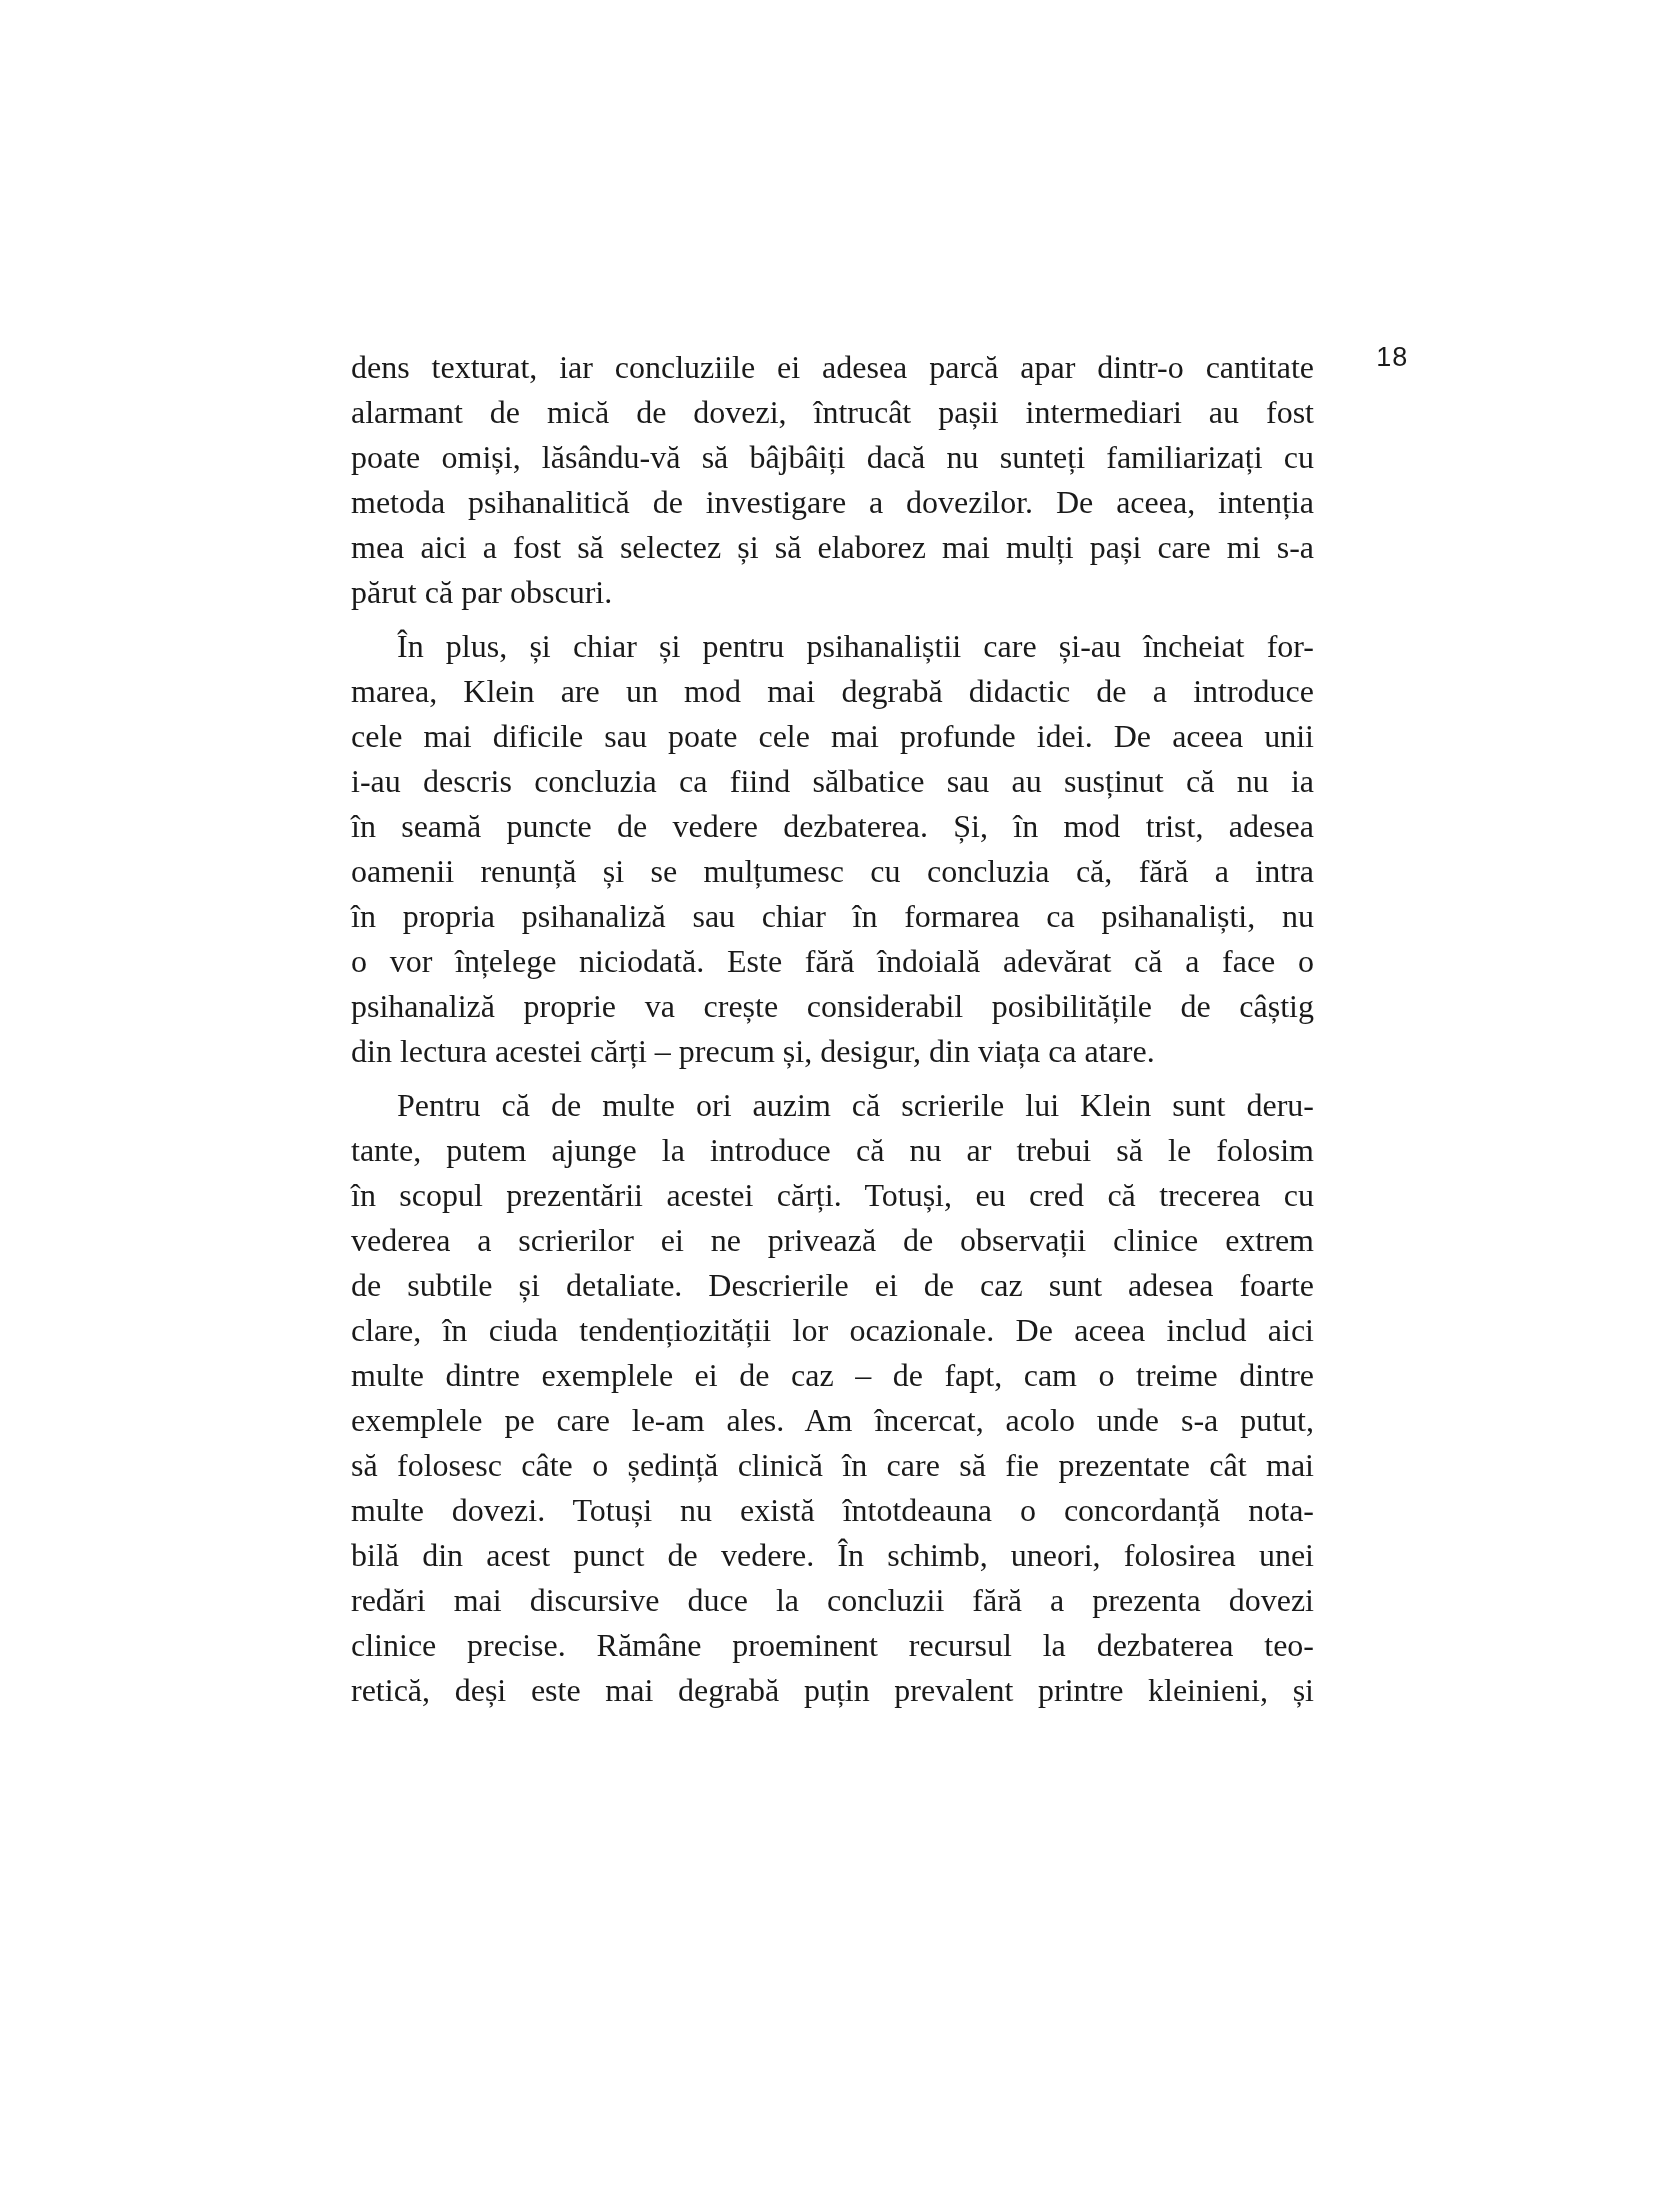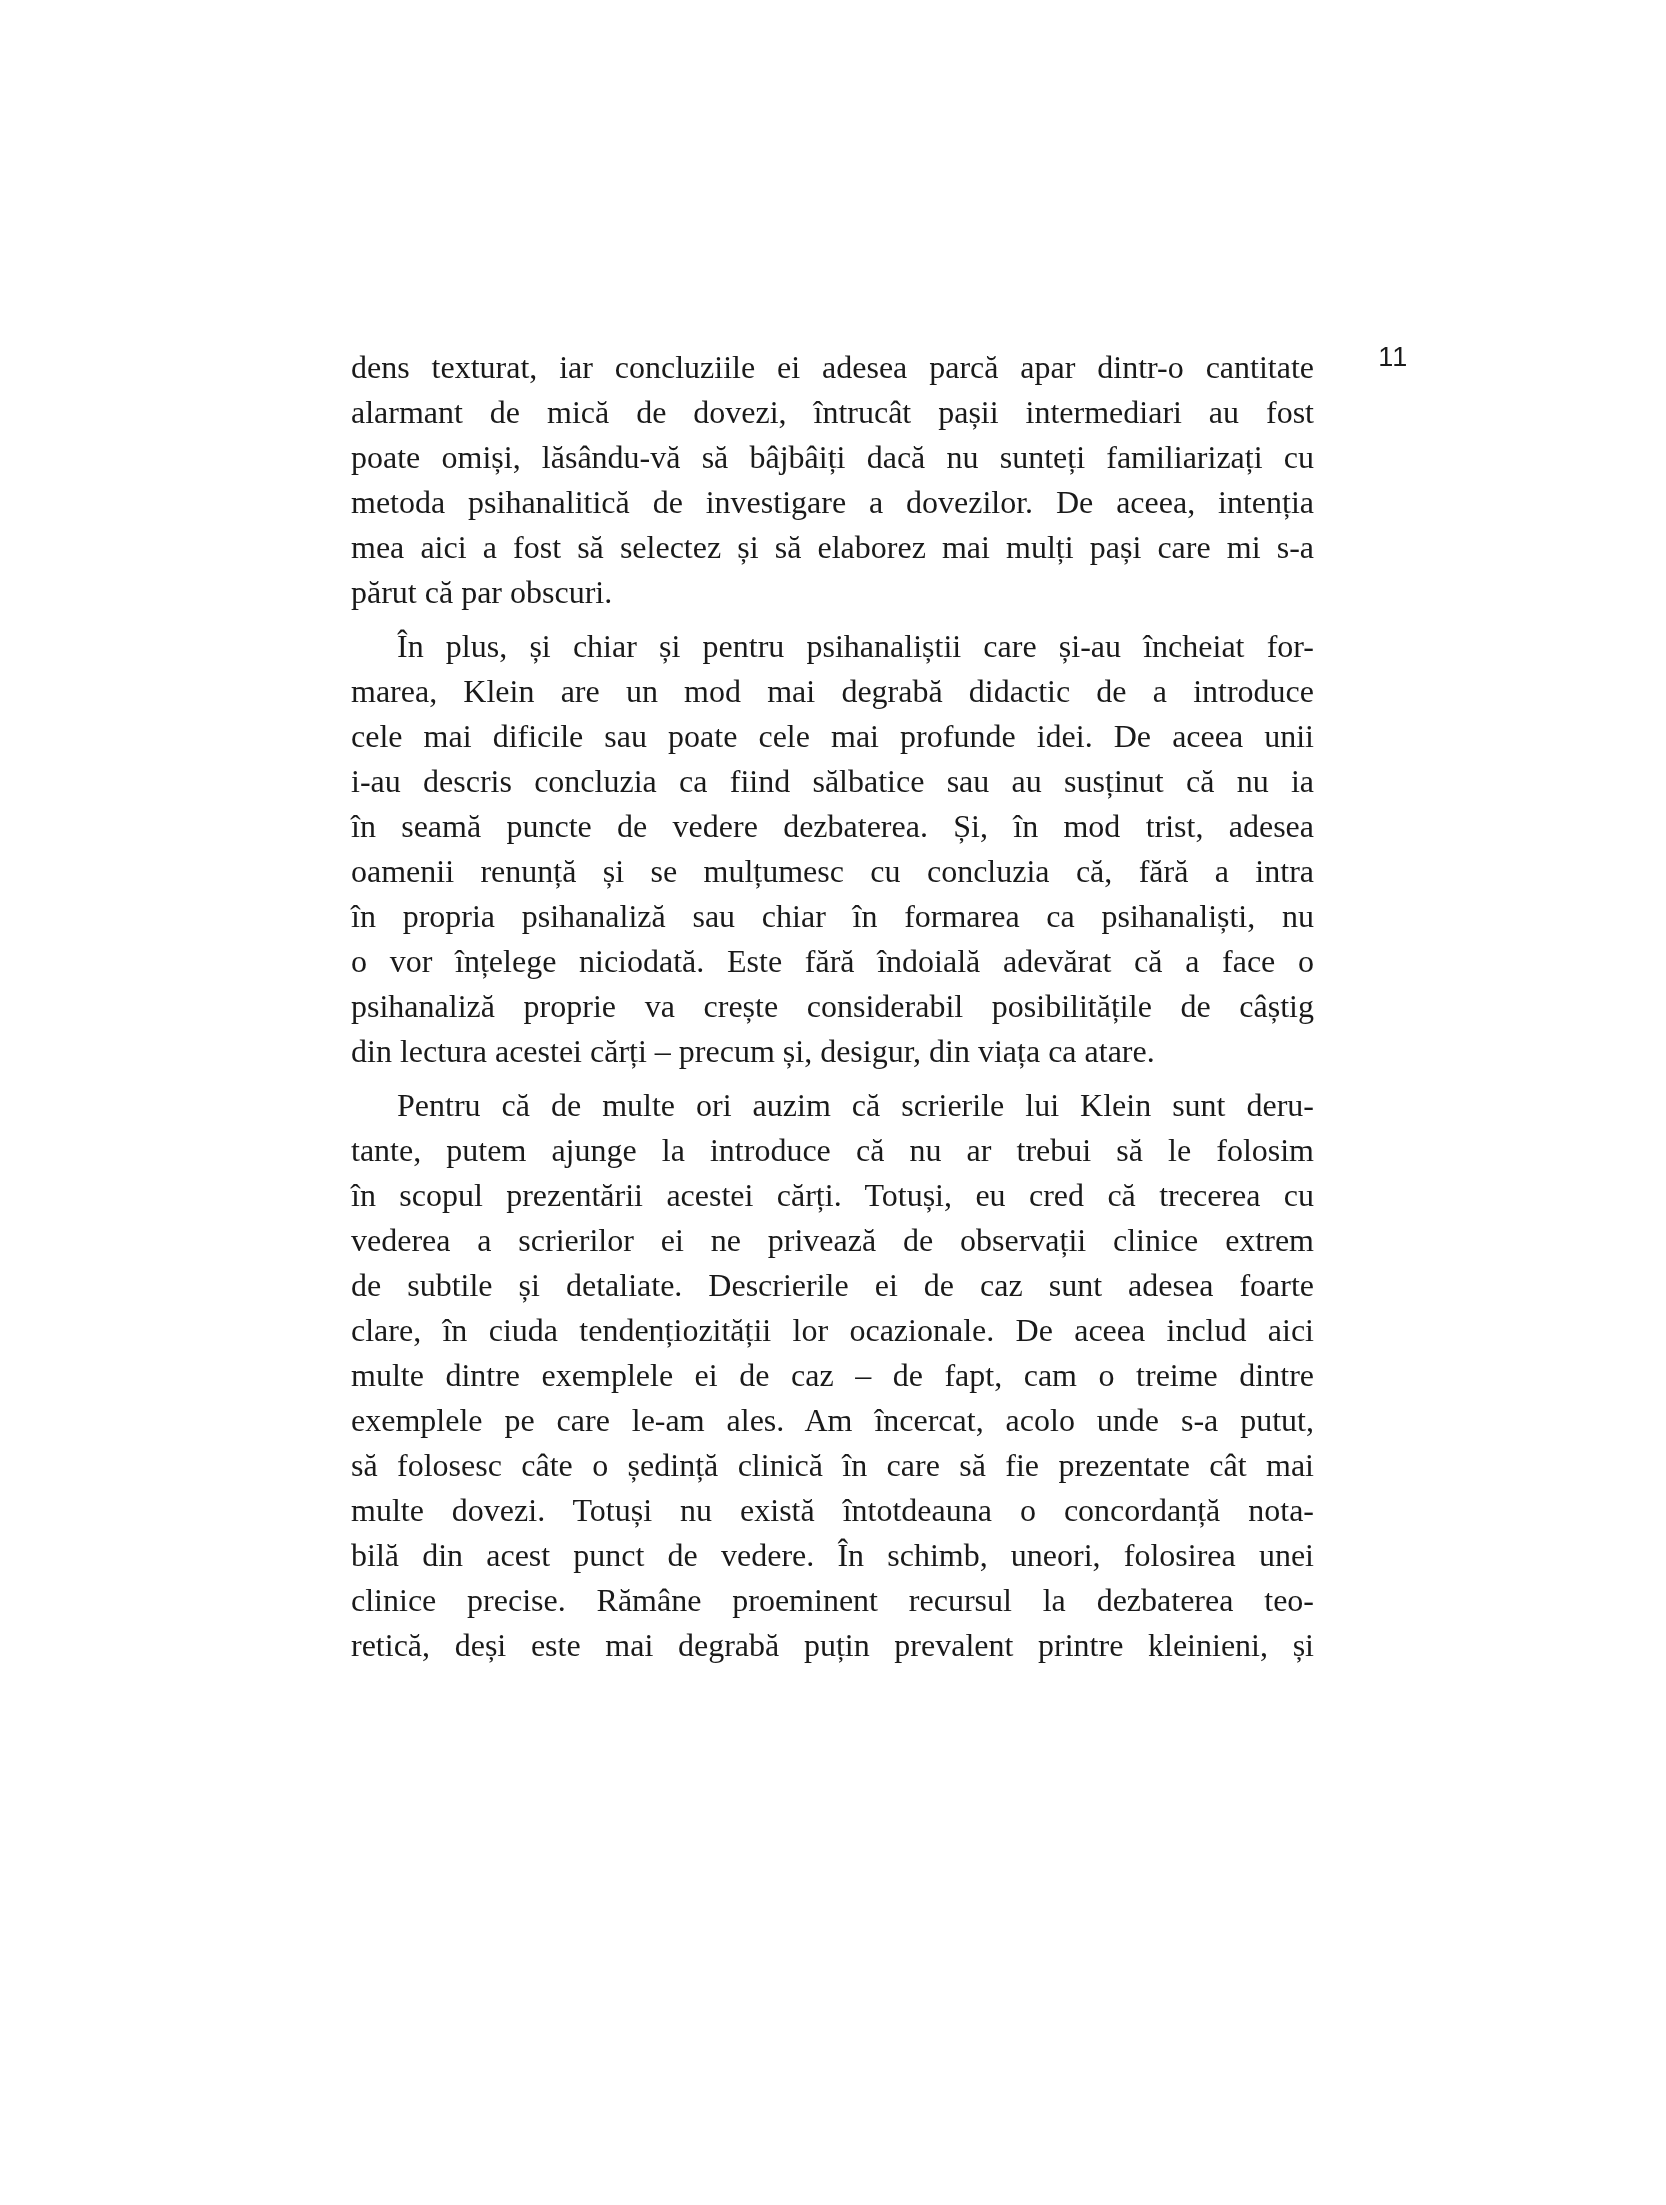--- a/index.html
+++ b/index.html
@@ -73,21 +73,21 @@
     vertical-align: 2.3px;
   }
   .footer .chapter-title {
     letter-spacing: -0.2px;
   }
 </style>
 </head>
 <body>
 
 <div class="page">
-  <div class="page-number">11</div>
+  <div class="page-number">18</div>
 
   <div class="text-block">
       <div class="paragraph">
         <div class="line">dens texturat, iar concluziile ei adesea parcă apar dintr-o cantitate</div>
         <div class="line">alarmant de mică de dovezi, întrucât pașii intermediari au fost</div>
         <div class="line">poate omiși, lăsându-vă să bâjbâiți dacă nu sunteți familiarizați cu</div>
         <div class="line">metoda psihanalitică de investigare a dovezilor. De aceea, intenția</div>
         <div class="line">mea aici a fost să selectez și să elaborez mai mulți pași care mi s-a</div>
         <div class="line para-last">părut că par obscuri.</div>
       </div>
@@ -108,19 +108,20 @@
         <div class="line">tante, putem ajunge la introduce că nu ar trebui să le folosim</div>
         <div class="line">în scopul prezentării acestei cărți. Totuși, eu cred că trecerea cu</div>
         <div class="line">vederea a scrierilor ei ne privează de observații clinice extrem</div>
         <div class="line">de subtile și detaliate. Descrierile ei de caz sunt adesea foarte</div>
         <div class="line">clare, în ciuda tendențiozității lor ocazionale. De aceea includ aici</div>
         <div class="line">multe dintre exemplele ei de caz – de fapt, cam o treime dintre</div>
         <div class="line">exemplele pe care le-am ales. Am încercat, acolo unde s-a putut,</div>
         <div class="line">să folosesc câte o ședință clinică în care să fie prezentate cât mai</div>
         <div class="line">multe dovezi. Totuși nu există întotdeauna o concordanță nota-</div>
         <div class="line">bilă din acest punct de vedere. În schimb, uneori, folosirea unei</div>
+        <div class="line">redări mai discursive duce la concluzii fără a prezenta dovezi</div>
         <div class="line">clinice precise. Rămâne proeminent recursul la dezbaterea teo-</div>
         <div class="line">retică, deși este mai degrabă puțin prevalent printre kleinieni, și</div>
       </div>
     </div>
 
 </div>
 
 
 </body></html>

